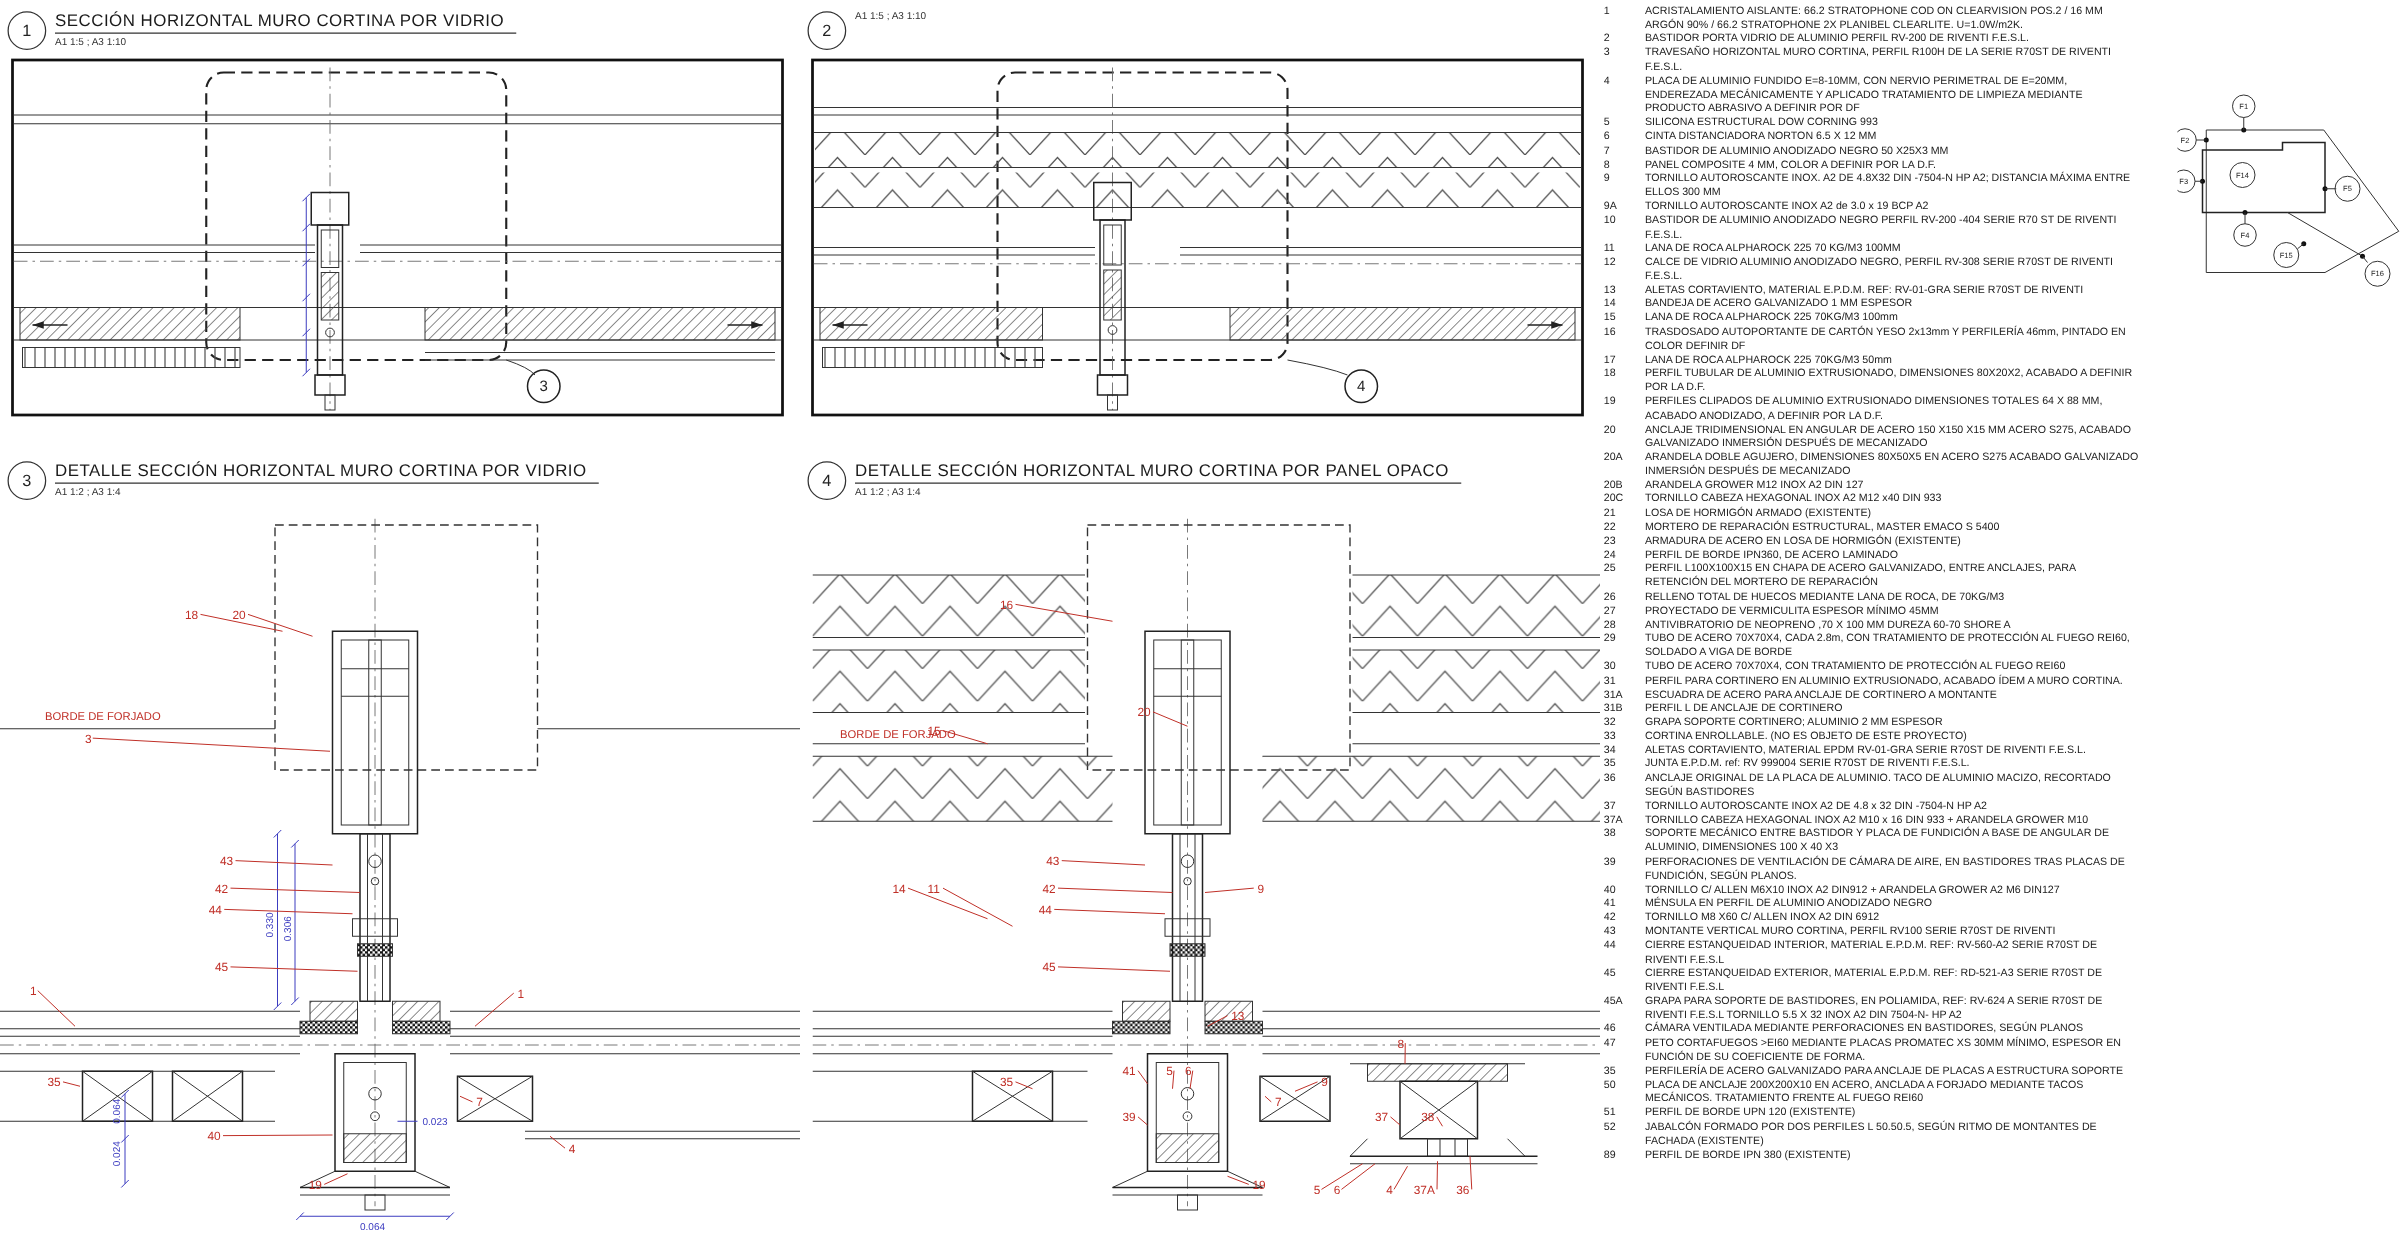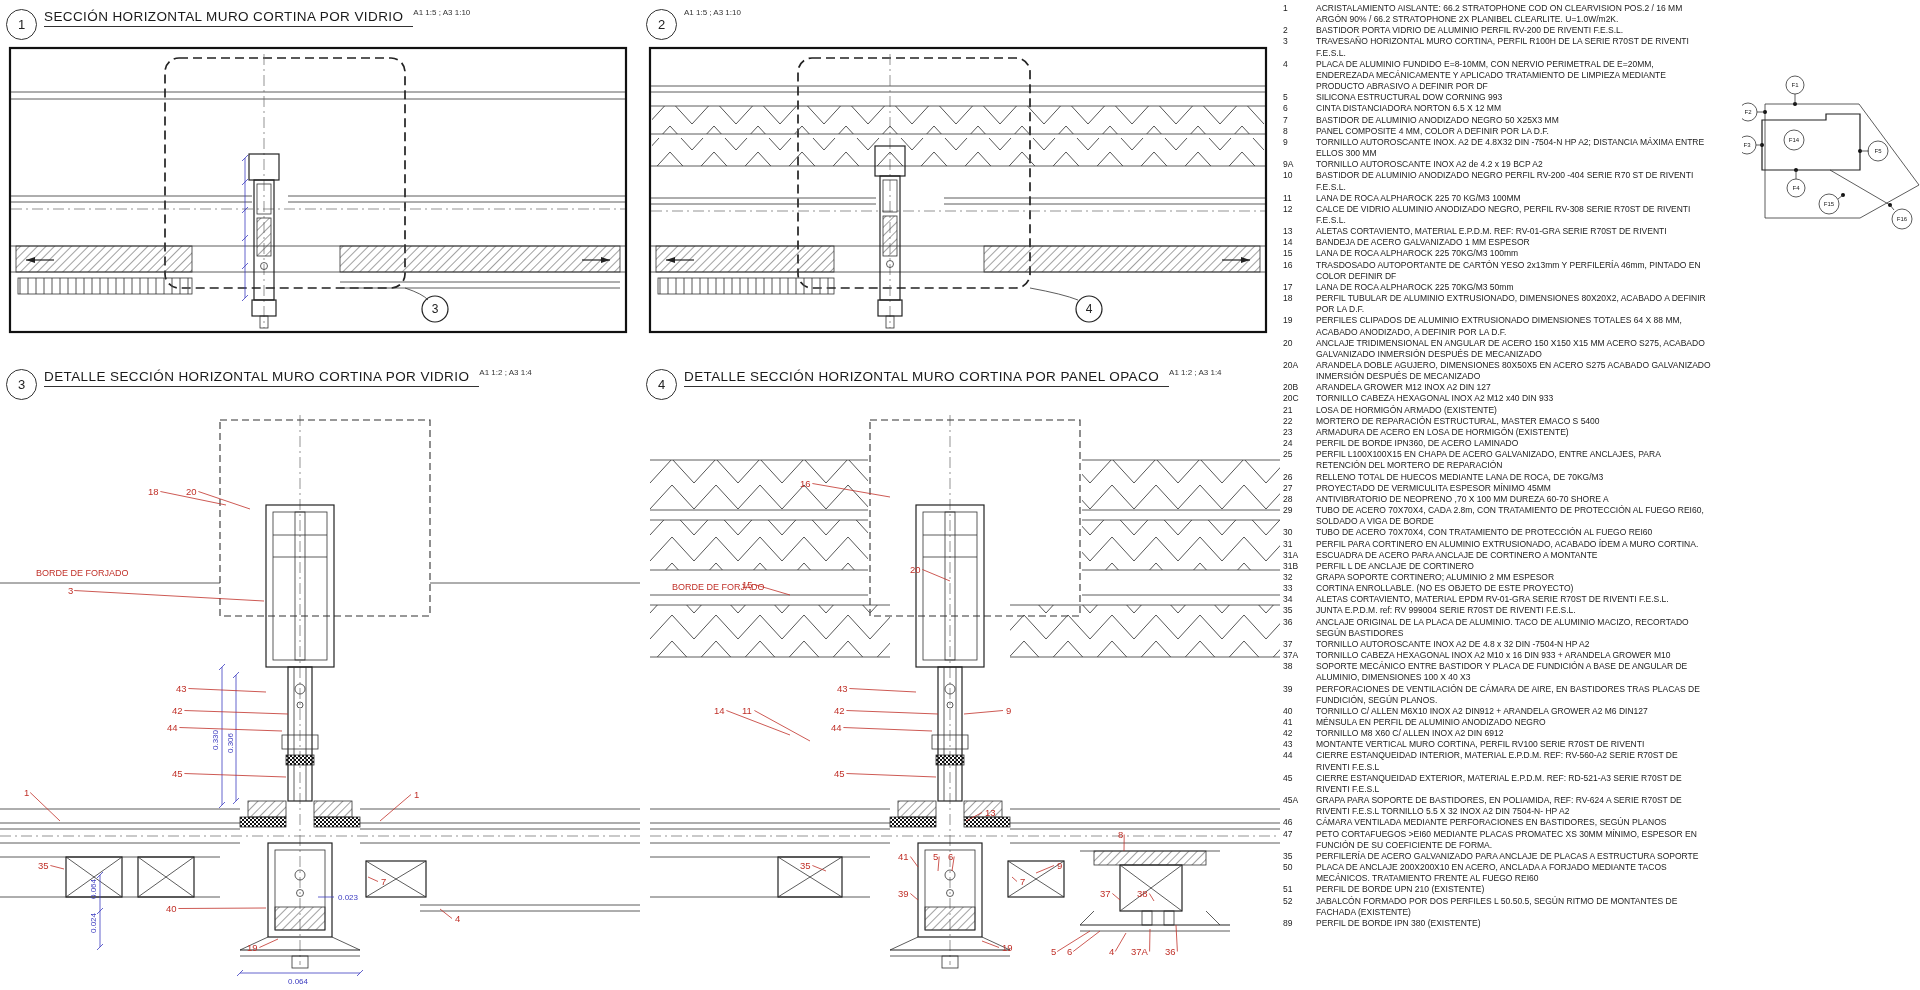--- a/index.html
+++ b/index.html
@@ -1,21 +1,21 @@
 <!DOCTYPE html>
 <html><head>
 <meta charset="utf-8">
 <style>
   html,body{margin:0;padding:0;background:#fff}
   #sheet{position:relative;width:1920px;height:990px;background:#fff;overflow:hidden;
          font-family:"Liberation Sans",sans-serif;color:#222}
   .ptitle{position:absolute;display:flex;align-items:flex-start;gap:7px}
   .tcirc{width:29px;height:29px;border:1.4px solid #333;border-radius:50%;flex:none;
          display:flex;align-items:center;justify-content:center;font-size:13px;color:#222;margin-top:3px;background:#fff}
-  .tblock{display:flex;flex-direction:row}
+  .tblock{display:flex;flex-direction:column}
   .ttext{font-size:13.5px;letter-spacing:.4px;color:#1a1a1a;border-bottom:1.3px solid #333;
          padding:3px 10px 2px 0;white-space:nowrap}
   .tscale{font-size:8px;color:#333;margin-top:2px}
   .drawing{position:absolute}
   .legend{position:absolute;left:1283px;top:3px;width:428px}
   .lg-row{display:flex;font-size:8.5px;line-height:11.15px;color:#1b1b1b}
   .lg-num{width:33px;flex:none}
   .lg-txt{flex:1}
   .keyplan{position:absolute;left:1742px;top:52px;width:180px;height:195px}
   svg{display:block}
@@ -502,21 +502,21 @@
       <div class="lg-row">
         <span class="lg-num">8</span>
         <span class="lg-txt">PANEL COMPOSITE 4 MM, COLOR A DEFINIR POR LA D.F.</span>
       </div>
       <div class="lg-row">
         <span class="lg-num">9</span>
         <span class="lg-txt">TORNILLO AUTOROSCANTE INOX. A2 DE 4.8X32  DIN -7504-N HP A2; DISTANCIA MÁXIMA ENTRE ELLOS 300 MM</span>
       </div>
       <div class="lg-row">
         <span class="lg-num">9A</span>
-        <span class="lg-txt">TORNILLO AUTOROSCANTE INOX A2 de 4.2 x 19 BCP A2</span>
+        <span class="lg-txt">TORNILLO AUTOROSCANTE INOX A2 de 3.0 x 19 BCP A2</span>
       </div>
       <div class="lg-row">
         <span class="lg-num">10</span>
         <span class="lg-txt">BASTIDOR DE ALUMINIO ANODIZADO NEGRO PERFIL RV-200 -404 SERIE R70 ST DE RIVENTI F.E.S.L.</span>
       </div>
       <div class="lg-row">
         <span class="lg-num">11</span>
         <span class="lg-txt">LANA DE ROCA ALPHAROCK 225 70 KG/M3 100MM</span>
       </div>
       <div class="lg-row">
@@ -694,21 +694,21 @@
       <div class="lg-row">
         <span class="lg-num">35</span>
         <span class="lg-txt">PERFILERÍA DE ACERO GALVANIZADO PARA ANCLAJE DE PLACAS A ESTRUCTURA SOPORTE</span>
       </div>
       <div class="lg-row">
         <span class="lg-num">50</span>
         <span class="lg-txt">PLACA DE ANCLAJE 200X200X10 EN ACERO, ANCLADA A FORJADO MEDIANTE TACOS MECÁNICOS. TRATAMIENTO FRENTE AL FUEGO REI60</span>
       </div>
       <div class="lg-row">
         <span class="lg-num">51</span>
-        <span class="lg-txt">PERFIL DE BORDE UPN 210 (EXISTENTE)</span>
+        <span class="lg-txt">PERFIL DE BORDE UPN 120 (EXISTENTE)</span>
       </div>
       <div class="lg-row">
         <span class="lg-num">52</span>
         <span class="lg-txt">JABALCÓN FORMADO POR DOS PERFILES L 50.50.5, SEGÚN RITMO DE MONTANTES DE FACHADA (EXISTENTE)</span>
       </div>
       <div class="lg-row">
         <span class="lg-num">89</span>
         <span class="lg-txt">PERFIL DE BORDE IPN 380 (EXISTENTE)</span>
       </div>
     </div>

